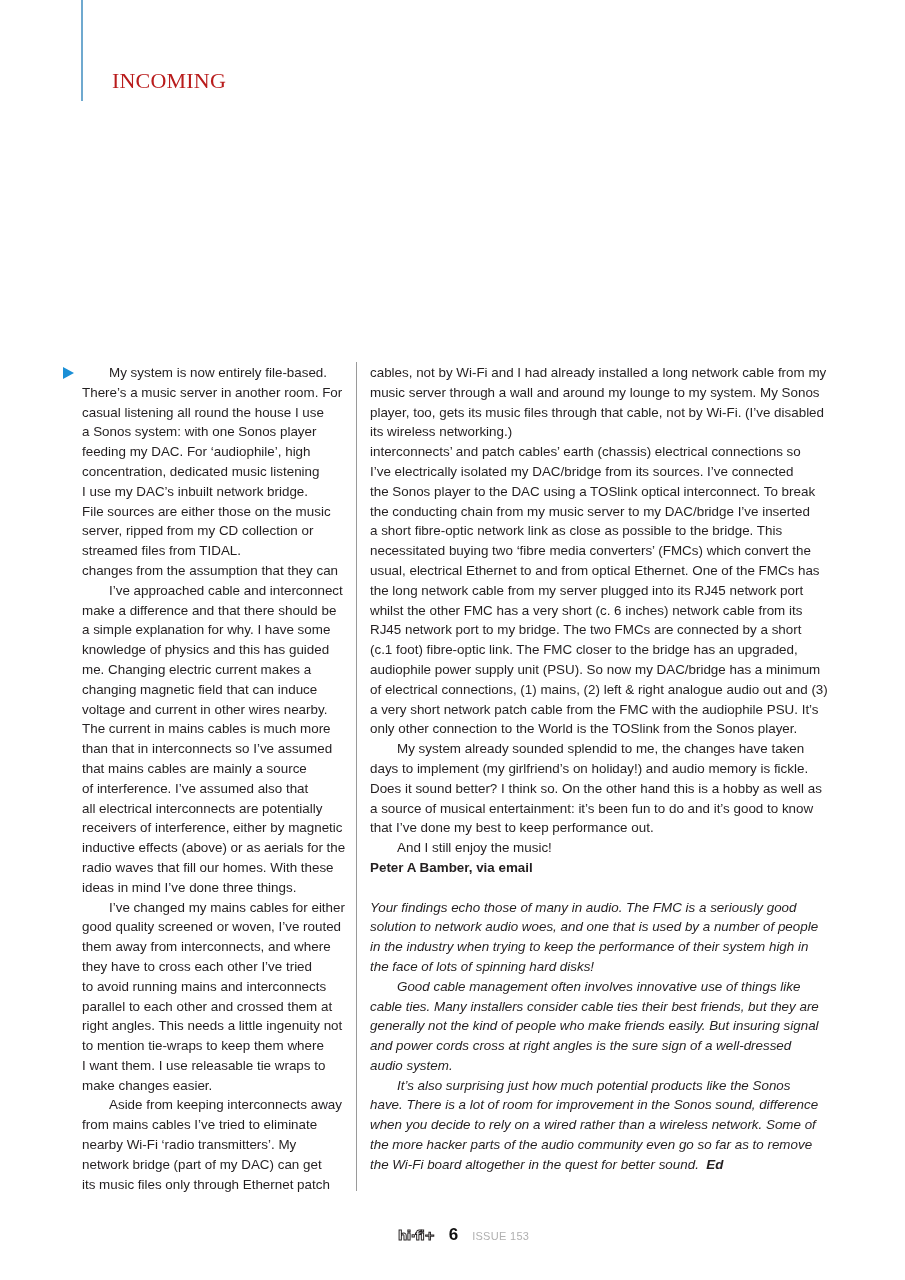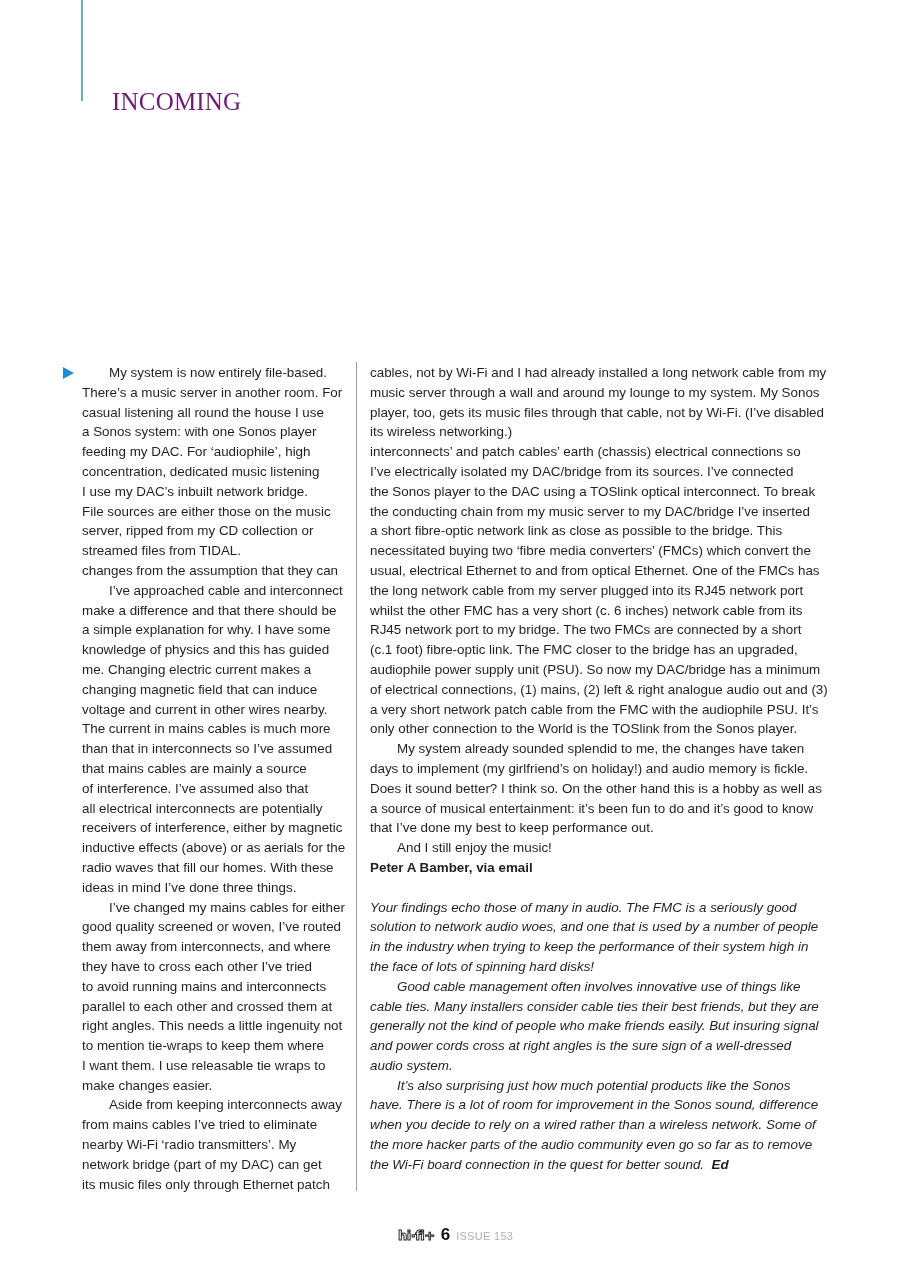--- a/index.html
+++ b/index.html
@@ -1,34 +1,34 @@
 <!DOCTYPE html>
 <html><head>
   <meta charset="utf-8">
   <style>
     html, body { margin: 0; padding: 0; background: #ffffff; }
     body { width: 905px; height: 1280px; position: relative; overflow: hidden;
            font-family: "Liberation Sans", sans-serif; color: #231f20; }
     .top-rule { position: absolute; left: 81px; top: 0; width: 2px; height: 101px; background: #6fa9cf; }
-    .section-title { position: absolute; left: 112px; top: 88px; font-family: "Liberation Serif", serif;
-                     font-size: 25px; color: #701a75; letter-spacing: 0.2px; }
+    .section-title { position: absolute; left: 112px; top: 68px; font-family: "Liberation Serif", serif;
+                     font-size: 22px; color: #b91c1c; letter-spacing: 0.2px; }
     .arrow { position: absolute; left: 63px; top: 367px; width: 0; height: 0;
              border-top: 6px solid transparent; border-bottom: 6px solid transparent;
              border-left: 11px solid #1b8fd6; }
     .col { position: absolute; font-size: 13.4px; line-height: 19.8px; }
     .col-left { left: 82px; top: 363px; width: 266px; }
     .col-right { left: 370px; top: 363px; width: 458px; }
     .divider { position: absolute; left: 356px; top: 362px; width: 1px; height: 829px; background: #9a9a9a; }
     .line { display: block; white-space: nowrap; }
     .ind { padding-left: 27px; }
     .sig { display: block; text-align: left; font-weight: bold; white-space: nowrap; padding-right: 4px; }
     .gap { display: block; height: 19.8px; }
     .it { font-style: italic; }
     .ed { font-weight: bold; font-style: italic; }
-    .footer { position: absolute; left: 398px; top: 1225px; display: flex; align-items: baseline; gap: 6px; }
+    .footer { position: absolute; left: 398px; top: 1225px; display: flex; align-items: baseline; gap: 14px; }
     .logo { font-family: "DejaVu Sans", sans-serif; font-weight: bold; font-size: 13px; color: #ffffff;
             -webkit-text-stroke: 1px #231f20; letter-spacing: -0.5px; }
     .pagenum { font-weight: bold; font-size: 17px; color: #111; }
     .issue { font-size: 11px; color: #b0b0b0; letter-spacing: 0.3px; }
   </style>
 </head>
 <body>
 
 <div class="top-rule"></div>
 <div class="section-title">INCOMING</div>
@@ -114,20 +114,20 @@
     <span class="line it"><span>the face of lots of spinning hard disks!</span></span>
     <span class="line it ind"><span>Good cable management often involves innovative use of things like</span></span>
     <span class="line it"><span>cable ties. Many installers consider cable ties their best friends, but they are</span></span>
     <span class="line it"><span>generally not the kind of people who make friends easily. But insuring signal</span></span>
     <span class="line it"><span>and power cords cross at right angles is the sure sign of a well-dressed</span></span>
     <span class="line it"><span>audio system.</span></span>
     <span class="line it ind"><span>It’s also surprising just how much potential products like the Sonos</span></span>
     <span class="line it"><span>have. There is a lot of room for improvement in the Sonos sound, difference</span></span>
     <span class="line it"><span>when you decide to rely on a wired rather than a wireless network. Some of</span></span>
     <span class="line it"><span>the more hacker parts of the audio community even go so far as to remove</span></span>
-    <span class="line it"><span>the Wi-Fi board connection in the quest for better sound.</span>&nbsp;&nbsp;<span class="ed">Ed</span></span>
+    <span class="line it"><span>the Wi-Fi board altogether in the quest for better sound.</span>&nbsp;&nbsp;<span class="ed">Ed</span></span>
   </div>
 
 <div class="footer">
   <span class="logo">hi·fi+</span>
   <span class="pagenum">6</span>
   <span class="issue">ISSUE 153</span>
 </div>
 
 </body></html>

